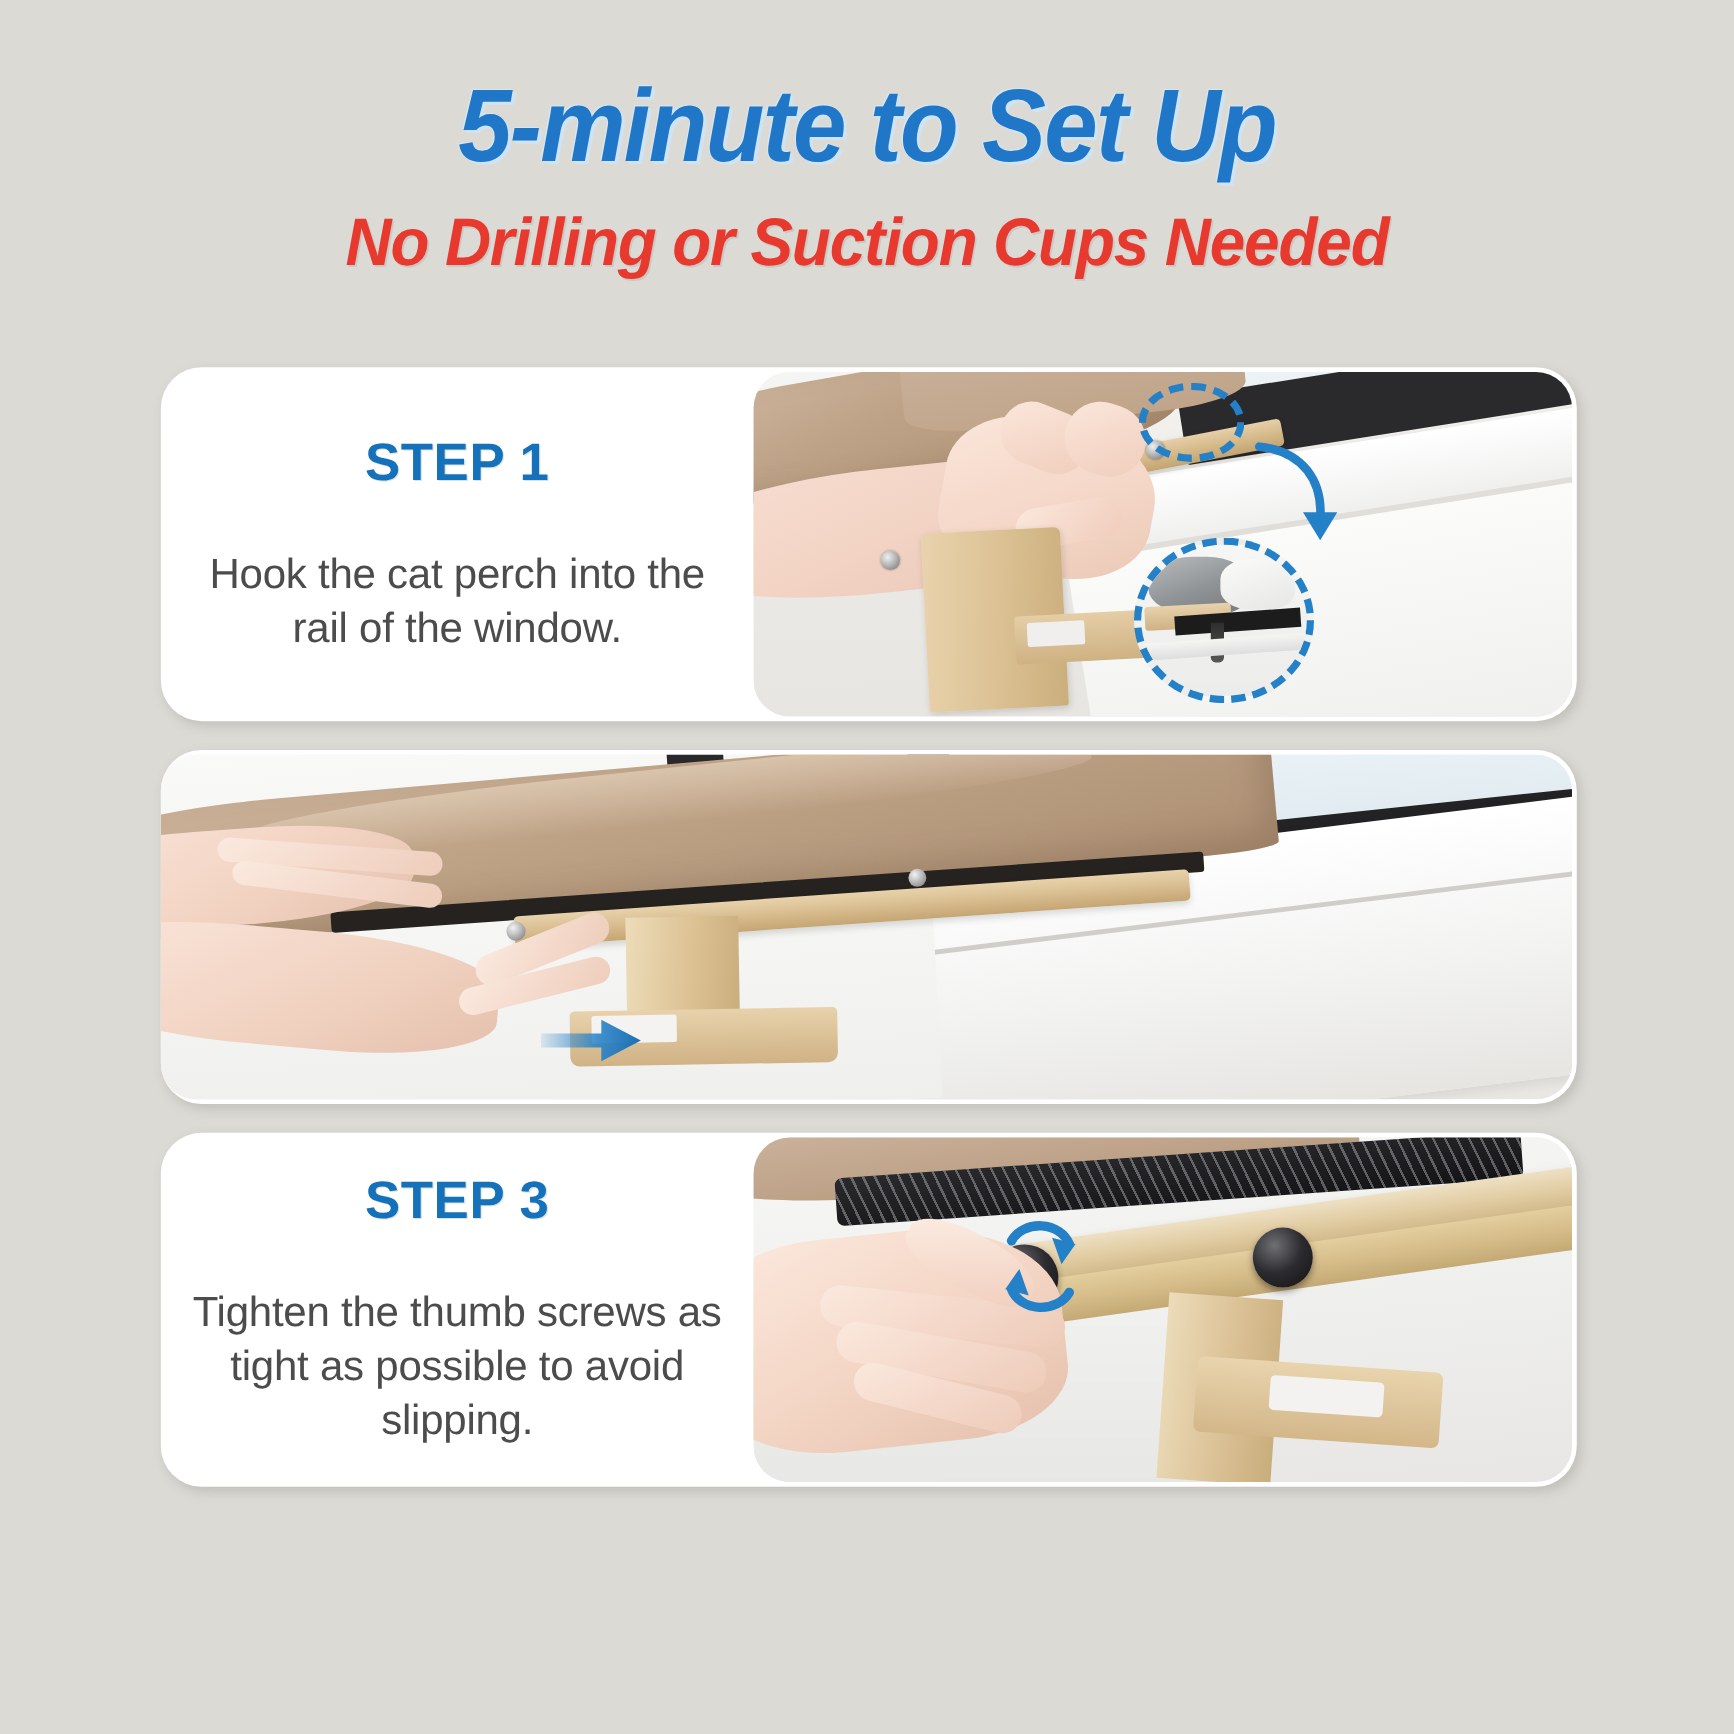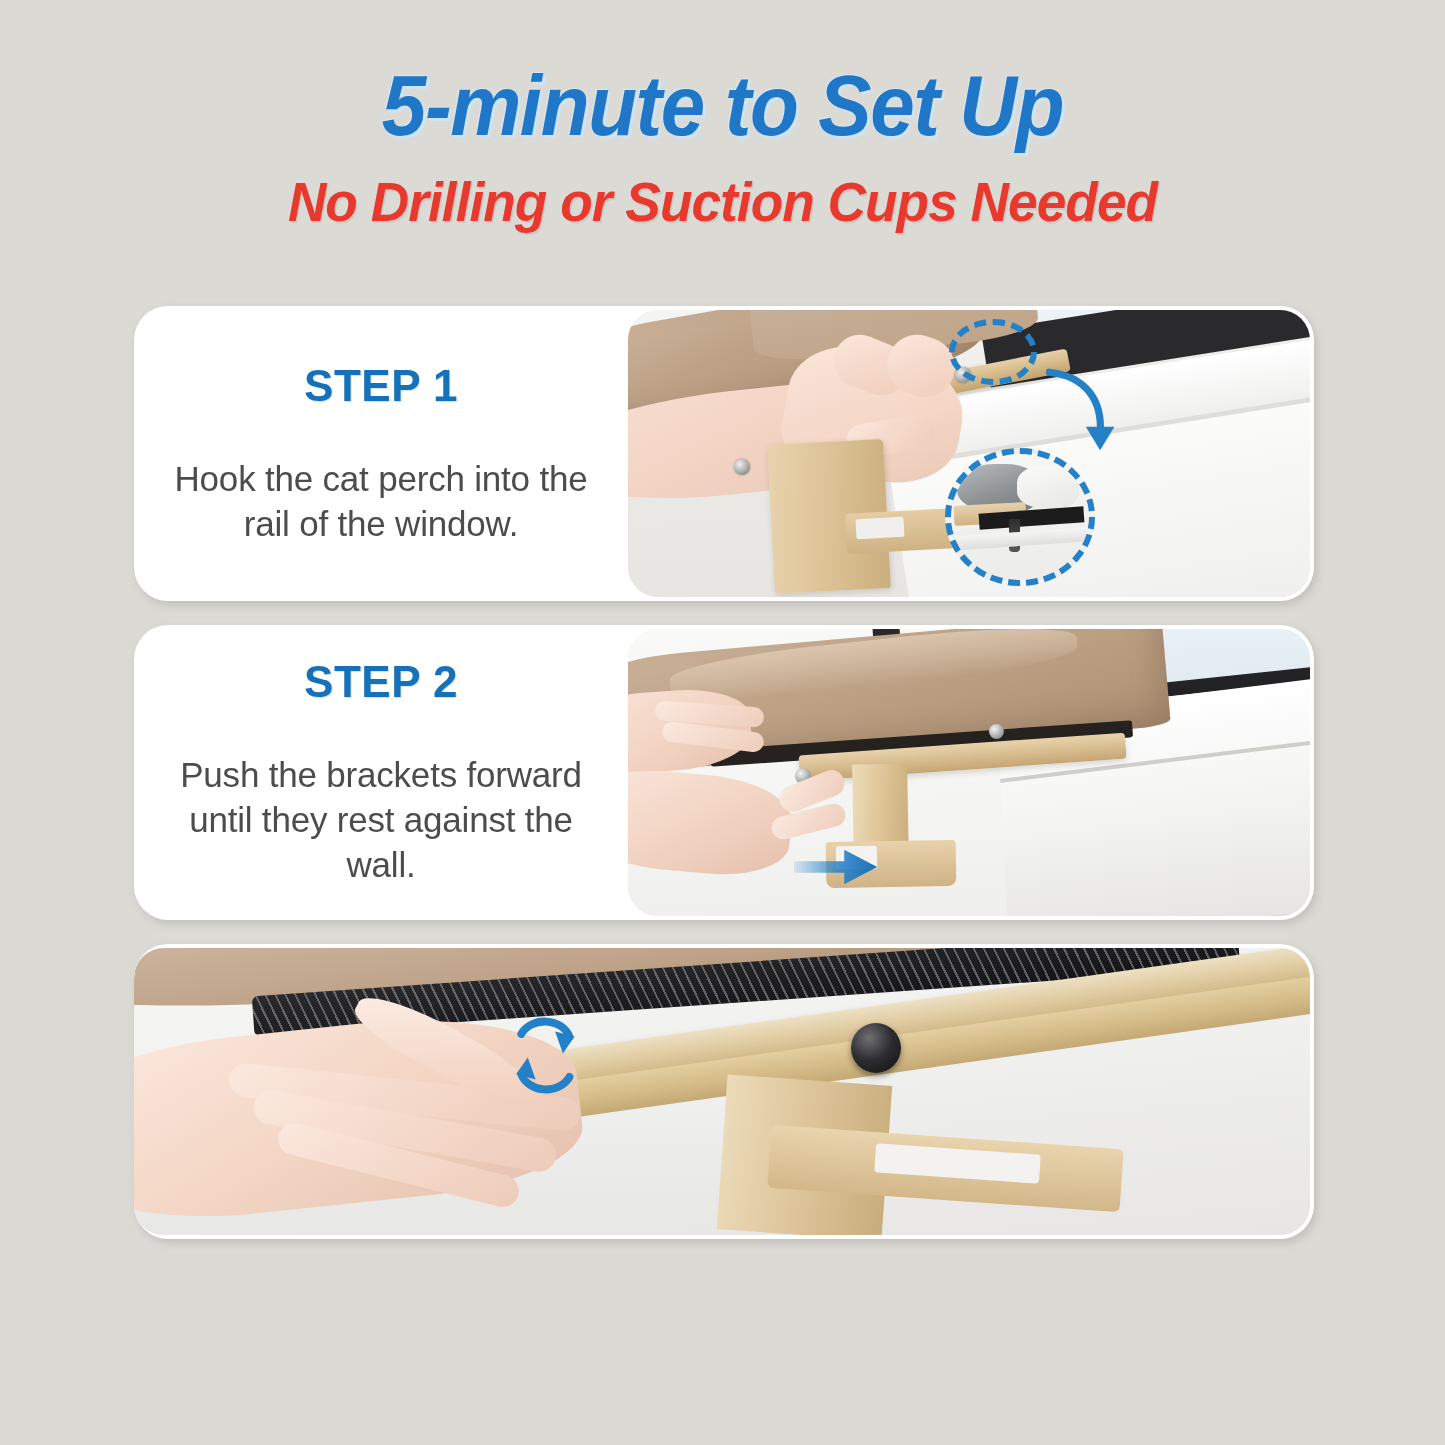--- a/index.html
+++ b/index.html
@@ -598,24 +598,20 @@
       </div>
 
       <svg class="s1-arrow" viewBox="0 0 100 150">
         <path d="M6,8 C62,14 88,52 84,102" stroke="#2481c8" stroke-width="11" fill="none" stroke-linecap="round"></path>
         <path d="M62,92 L84,128 L106,92 Z" fill="#2481c8"></path>
       </svg>
     </div>
   </div>
 
   <div class="card">
-    <div class="card-text">
-      <div class="step-label">STEP 2</div>
-      <div class="step-desc">Push the brackets forward until they rest against the wall.</div>
-    </div>
 
     <div class="photo">
       <div class="s2-bg"></div>
       <div class="s2-glass"></div>
       <div class="s2-frame"></div>
       <div class="s2-frame2"></div>
       <div class="s2-frame-h"></div>
       <div class="s2-sill"></div>
       <div class="s2-sill-line"></div>
       <div class="s2-wall"></div>
@@ -644,20 +640,24 @@
             <stop offset="55%" stop-color="#2481c8" stop-opacity="0.85"></stop>
             <stop offset="100%" stop-color="#1c6fb4" stop-opacity="1"></stop>
           </linearGradient>
         </defs>
         <path d="M2,20 L72,20 L72,4 L118,28 L72,52 L72,36 L2,36 Z" fill="url(#g2arrow)"></path>
       </svg>
     </div>
   </div>
 
   <div class="card">
+    <div class="card-text">
+      <div class="step-label">STEP 3</div>
+      <div class="step-desc">Tighten the thumb screws as tight as possible to avoid slipping.</div>
+    </div>
 
     <div class="photo">
       <div class="s3-bg"></div>
       <div class="s3-blurwall"></div>
       <div class="s3-cushion"></div>
       <div class="s3-mesh"></div>
       <div class="s3-mesh-tex"></div>
       <div class="s3-rail"></div>
       <div class="s3-rail2"></div>
       <div class="s3-leg"></div>

